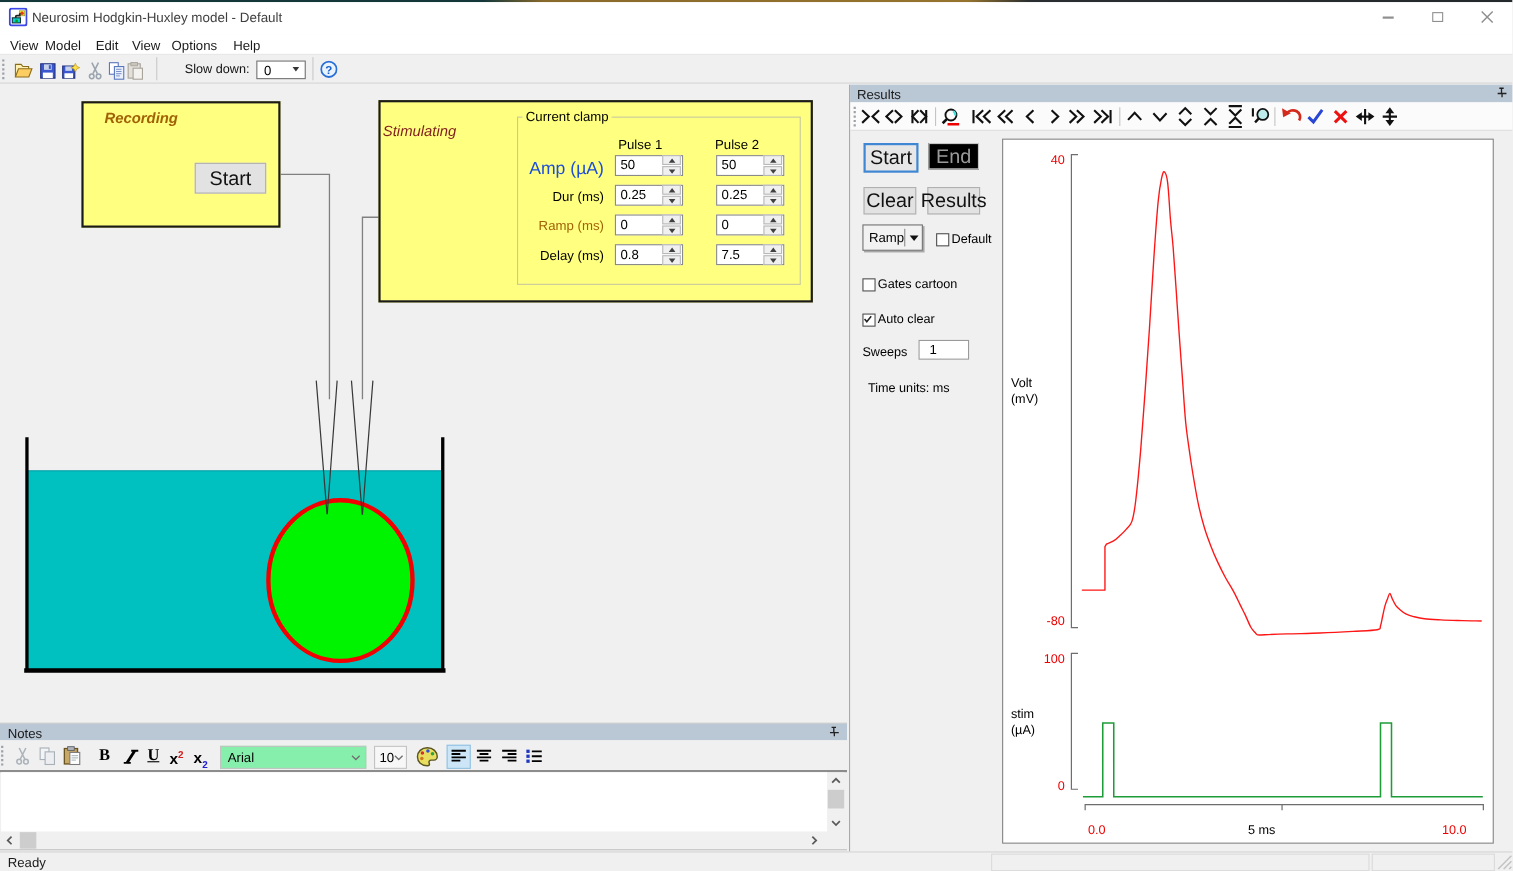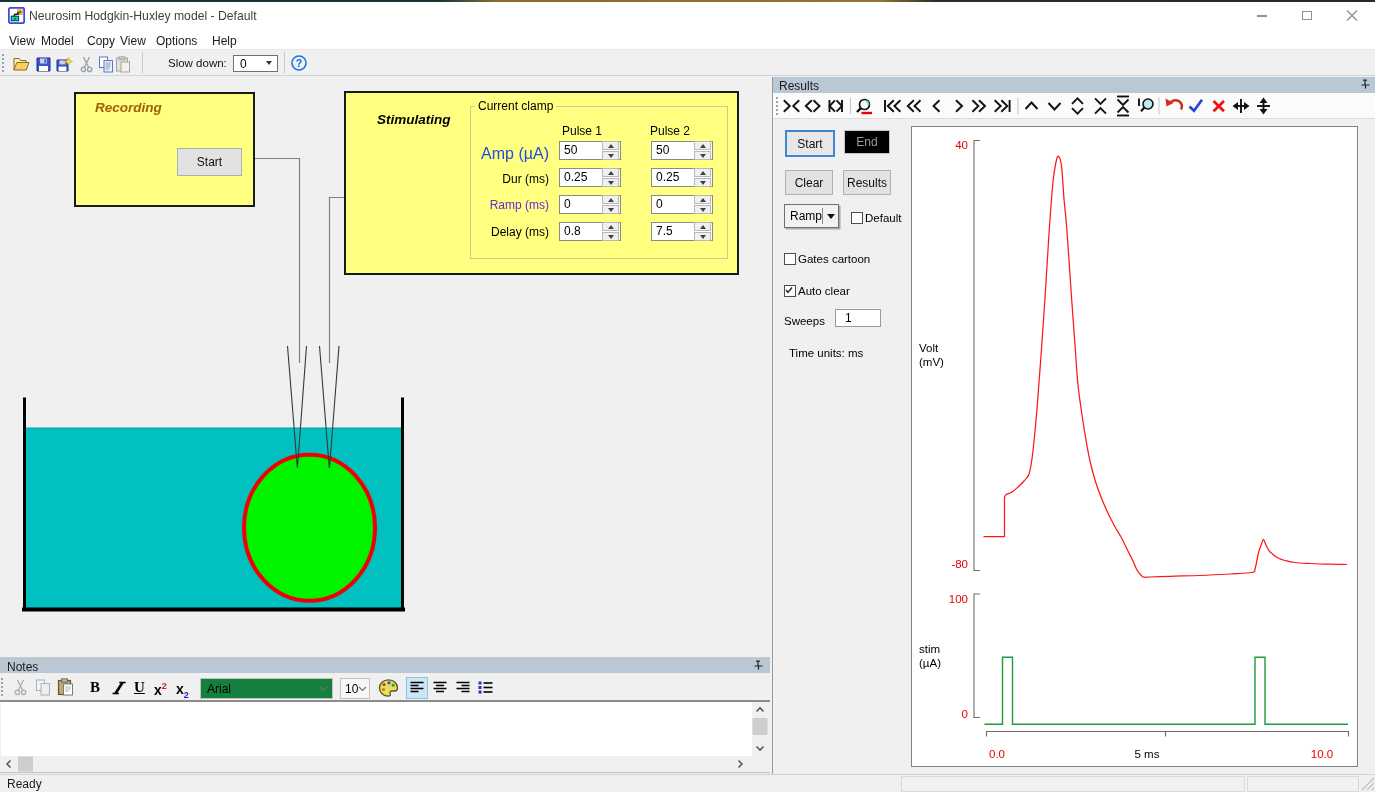--- a/index.html
+++ b/index.html
@@ -1,20 +1,20 @@
 <!DOCTYPE html>
 <html><head>
 <meta charset="utf-8">
 <style>
 html,body{margin:0;padding:0}
 body{width:1375px;height:792px;position:relative;background:#f0f0f0;font-family:"Liberation Sans",sans-serif;overflow:hidden}
 .ab{position:absolute}
 .t12{font-size:12px;color:#1a1a1a}
 svg{display:block}
-.btn{position:absolute;background:#e2e2e2;border:1px solid #b0b0b0;font-size:12px;color:#111;display:flex;align-items:center;justify-content:center}
+.btn{position:absolute;background:#e2e2e2;border:1px solid #b0b0b0;font-size:18px;color:#111;display:flex;align-items:center;justify-content:center}
 .cb{position:absolute;width:10px;height:10px;background:#fff;border:1px solid #4d4d4d}
 .spinf{position:absolute;background:#fff;border:1px solid #8a8a8a;font-size:12px;color:#000;padding:1px 0 0 4px;box-sizing:border-box}
 .spb{position:absolute;width:17px;height:9px;background:#f0f0f0;border:1px solid #b8b8b8;box-sizing:border-box;display:flex;align-items:center;justify-content:center}
 .tu{width:0;height:0;border-left:3px solid transparent;border-right:3px solid transparent;border-bottom:4px solid #404040}
 .td{width:0;height:0;border-left:3px solid transparent;border-right:3px solid transparent;border-top:4px solid #404040}
 </style>
 </head>
 <body>
 
 <div class="ab" style="left:0;top:0;width:1375px;height:2px;background:linear-gradient(90deg,#14383a 0%,#14383a 32%,#8a6a2a 36%,#96742e 64%,#2a2e30 68%,#23282b 100%)"></div>
@@ -32,21 +32,21 @@
 
 <div class="ab" style="left:1257px;top:15px;width:10px;height:1.5px;background:#8f8f8f"></div>
 <div class="ab" style="left:1302px;top:11px;width:8px;height:7px;border:1.3px solid #8f8f8f"></div>
 <svg class="ab" style="left:1346px;top:10px" width="12" height="11" viewBox="0 0 12 11">
     <path d="M1,0.5 L11,10.5 M11,0.5 L1,10.5" stroke="#8f8f8f" stroke-width="1.3"></path>
   </svg>
 
 <div class="ab" style="left:0;top:31px;width:1375px;height:18px;background:#ffffff"></div>
 <div class="ab t12" style="left:9px;top:34px">View</div>
 <div class="ab t12" style="left:41px;top:34px">Model</div>
-<div class="ab t12" style="left:87px;top:34px">Copy</div>
+<div class="ab t12" style="left:87px;top:34px">Edit</div>
 <div class="ab t12" style="left:120px;top:34px">View</div>
 <div class="ab t12" style="left:156px;top:34px">Options</div>
 <div class="ab t12" style="left:212px;top:34px">Help</div>
 
 <div class="ab" style="left:0;top:49px;width:1375px;height:27px;background:#f0f0f0;border-top:1px solid #e8e8e8;border-bottom:1px solid #d5d5d5;box-sizing:border-box"></div>
 <div class="ab" style="left:2px;top:54px;width:3px;height:18px;border-left:2px dotted #9aa2aa"></div>
 
 <svg class="ab" style="left:13px;top:57px" width="17" height="15" viewBox="0 0 17 15">
  <path d="M1,13 V1.5 H6.2 L7.8,3.5 H13 V5.5" fill="#ffefb0" stroke="#8a6d1a" stroke-width="1"></path>
  <path d="M1,13 L3.8,5.5 H16 L13.2,13 Z" fill="#fcce62" stroke="#8a6d1a" stroke-width="1"></path>
@@ -109,28 +109,28 @@
 
  <path d="M24.5,321.5 V533 M402.5,321.5 V533" stroke="#000" stroke-width="3"></path>
  <path d="M22,533.5 H405" stroke="#000" stroke-width="4"></path>
 </svg>
 
 <div class="ab" style="left:74px;top:92px;width:181px;height:115px;background:#ffff80;border:2px solid #1a1a1a;box-sizing:border-box"></div>
 <div class="ab" style="left:95px;top:100px;font-size:13.5px;font-weight:bold;font-style:italic;color:#a16207">Recording</div>
 <div class="btn" style="left:177px;top:148px;width:63px;height:26px">Start</div>
 
 <div class="ab" style="left:344px;top:91px;width:395px;height:184px;background:#ffff80;border:2px solid #1a1a1a;box-sizing:border-box"></div>
-<div class="ab" style="left:377px;top:112px;font-size:13.5px;font-weight:bold;font-style:italic;color:#000000">Stimulating</div>
+<div class="ab" style="left:348px;top:112px;font-size:13.5px;font-weight:normal;font-style:italic;color:#7f1d1d">Stimulating</div>
 <div class="ab" style="left:470px;top:106px;width:256px;height:151px;border:1px solid #c9c9a0"></div>
 <div class="ab" style="left:475px;top:99px;font-size:12px;color:#000;background:#ffff80;padding:0 3px">Current clamp</div>
 <div class="ab" style="left:562px;top:124px;font-size:12px;color:#000">Pulse 1</div>
 <div class="ab" style="left:650px;top:124px;font-size:12px;color:#000">Pulse 2</div>
 <div class="ab" style="left:469px;top:145px;width:80px;font-size:16px;color:#1d4ed8;text-align:right;white-space:nowrap">Amp (µA)</div>
 <div class="ab" style="left:469px;top:172px;width:80px;font-size:12px;color:#000;text-align:right;white-space:nowrap">Dur (ms)</div>
-<div class="ab" style="left:469px;top:198px;width:80px;font-size:12px;color:#6d28d9;text-align:right;white-space:nowrap">Ramp (ms)</div>
+<div class="ab" style="left:469px;top:198px;width:80px;font-size:12px;color:#a16207;text-align:right;white-space:nowrap">Ramp (ms)</div>
 <div class="ab" style="left:469px;top:225px;width:80px;font-size:12px;color:#000;text-align:right;white-space:nowrap">Delay (ms)</div>
 <div class="spinf" style="left:559px;top:141px;width:62px;height:19px">50</div>
 <div class="spb" style="left:602px;top:141px">
     <div class="tu"></div>
   </div>
 <div class="spb" style="left:602px;top:151px">
     <div class="td"></div>
   </div>
 <div class="spinf" style="left:651px;top:141px;width:62px;height:19px">50</div>
 <div class="spb" style="left:694px;top:141px">
@@ -316,21 +316,21 @@
  <path d="M8,9 h6 M8,11 h6 M8,13 h4" stroke="#9aa" stroke-width="0.8"></path>
 </svg>
 <div class="ab" style="left:90px;top:679px;font-size:15px;font-weight:bold;color:#000;font-family:'Liberation Serif',serif">B</div>
 <svg class="ab" style="left:111px;top:681px" width="16" height="14" viewBox="0 0 16 14">
     <path d="M11.5,1.5 L4.5,12.5" stroke="#000" stroke-width="2.6"></path>
     <path d="M8.3,1.5 h6.4 M1.5,12.5 h6.4" stroke="#000" stroke-width="1.6"></path>
   </svg>
 <div class="ab" style="left:134px;top:679px;font-size:15px;font-weight:bold;color:#000;font-family:'Liberation Serif',serif;text-decoration:underline">U</div>
 <div class="ab" style="left:154px;top:681px;font-size:14px;font-weight:bold;color:#000">x<span style="font-size:9px;color:#d02020;vertical-align:super">2</span></div>
 <div class="ab" style="left:176px;top:681px;font-size:14px;font-weight:bold;color:#000">x<span style="font-size:9px;color:#2020d0;vertical-align:sub">2</span></div>
-<div class="ab" style="left:200px;top:678px;width:133px;height:21px;background:#15803d;border:1px solid #c2c2c2;box-sizing:border-box">
+<div class="ab" style="left:200px;top:678px;width:133px;height:21px;background:#86efac;border:1px solid #c2c2c2;box-sizing:border-box">
  <div class="ab" style="left:6px;top:3px;font-size:12px;color:#000">Arial</div>
  <svg class="ab" style="right:4px;top:7px" width="9" height="6" viewBox="0 0 9 6">
       <polyline points="1,1 4.5,4.5 8,1" stroke="#707070" stroke-width="1.2" fill="none"></polyline>
     </svg>
 </div>
 <div class="ab" style="left:340px;top:678px;width:30px;height:21px;background:#f7f7f7;border:1px solid #c2c2c2;box-sizing:border-box">
  <div class="ab" style="left:4px;top:3px;font-size:12px;color:#000">10</div>
  <svg class="ab" style="right:2px;top:7px" width="9" height="6" viewBox="0 0 9 6">
       <polyline points="1,1 4.5,4.5 8,1" stroke="#707070" stroke-width="1.2" fill="none"></polyline>
     </svg>

